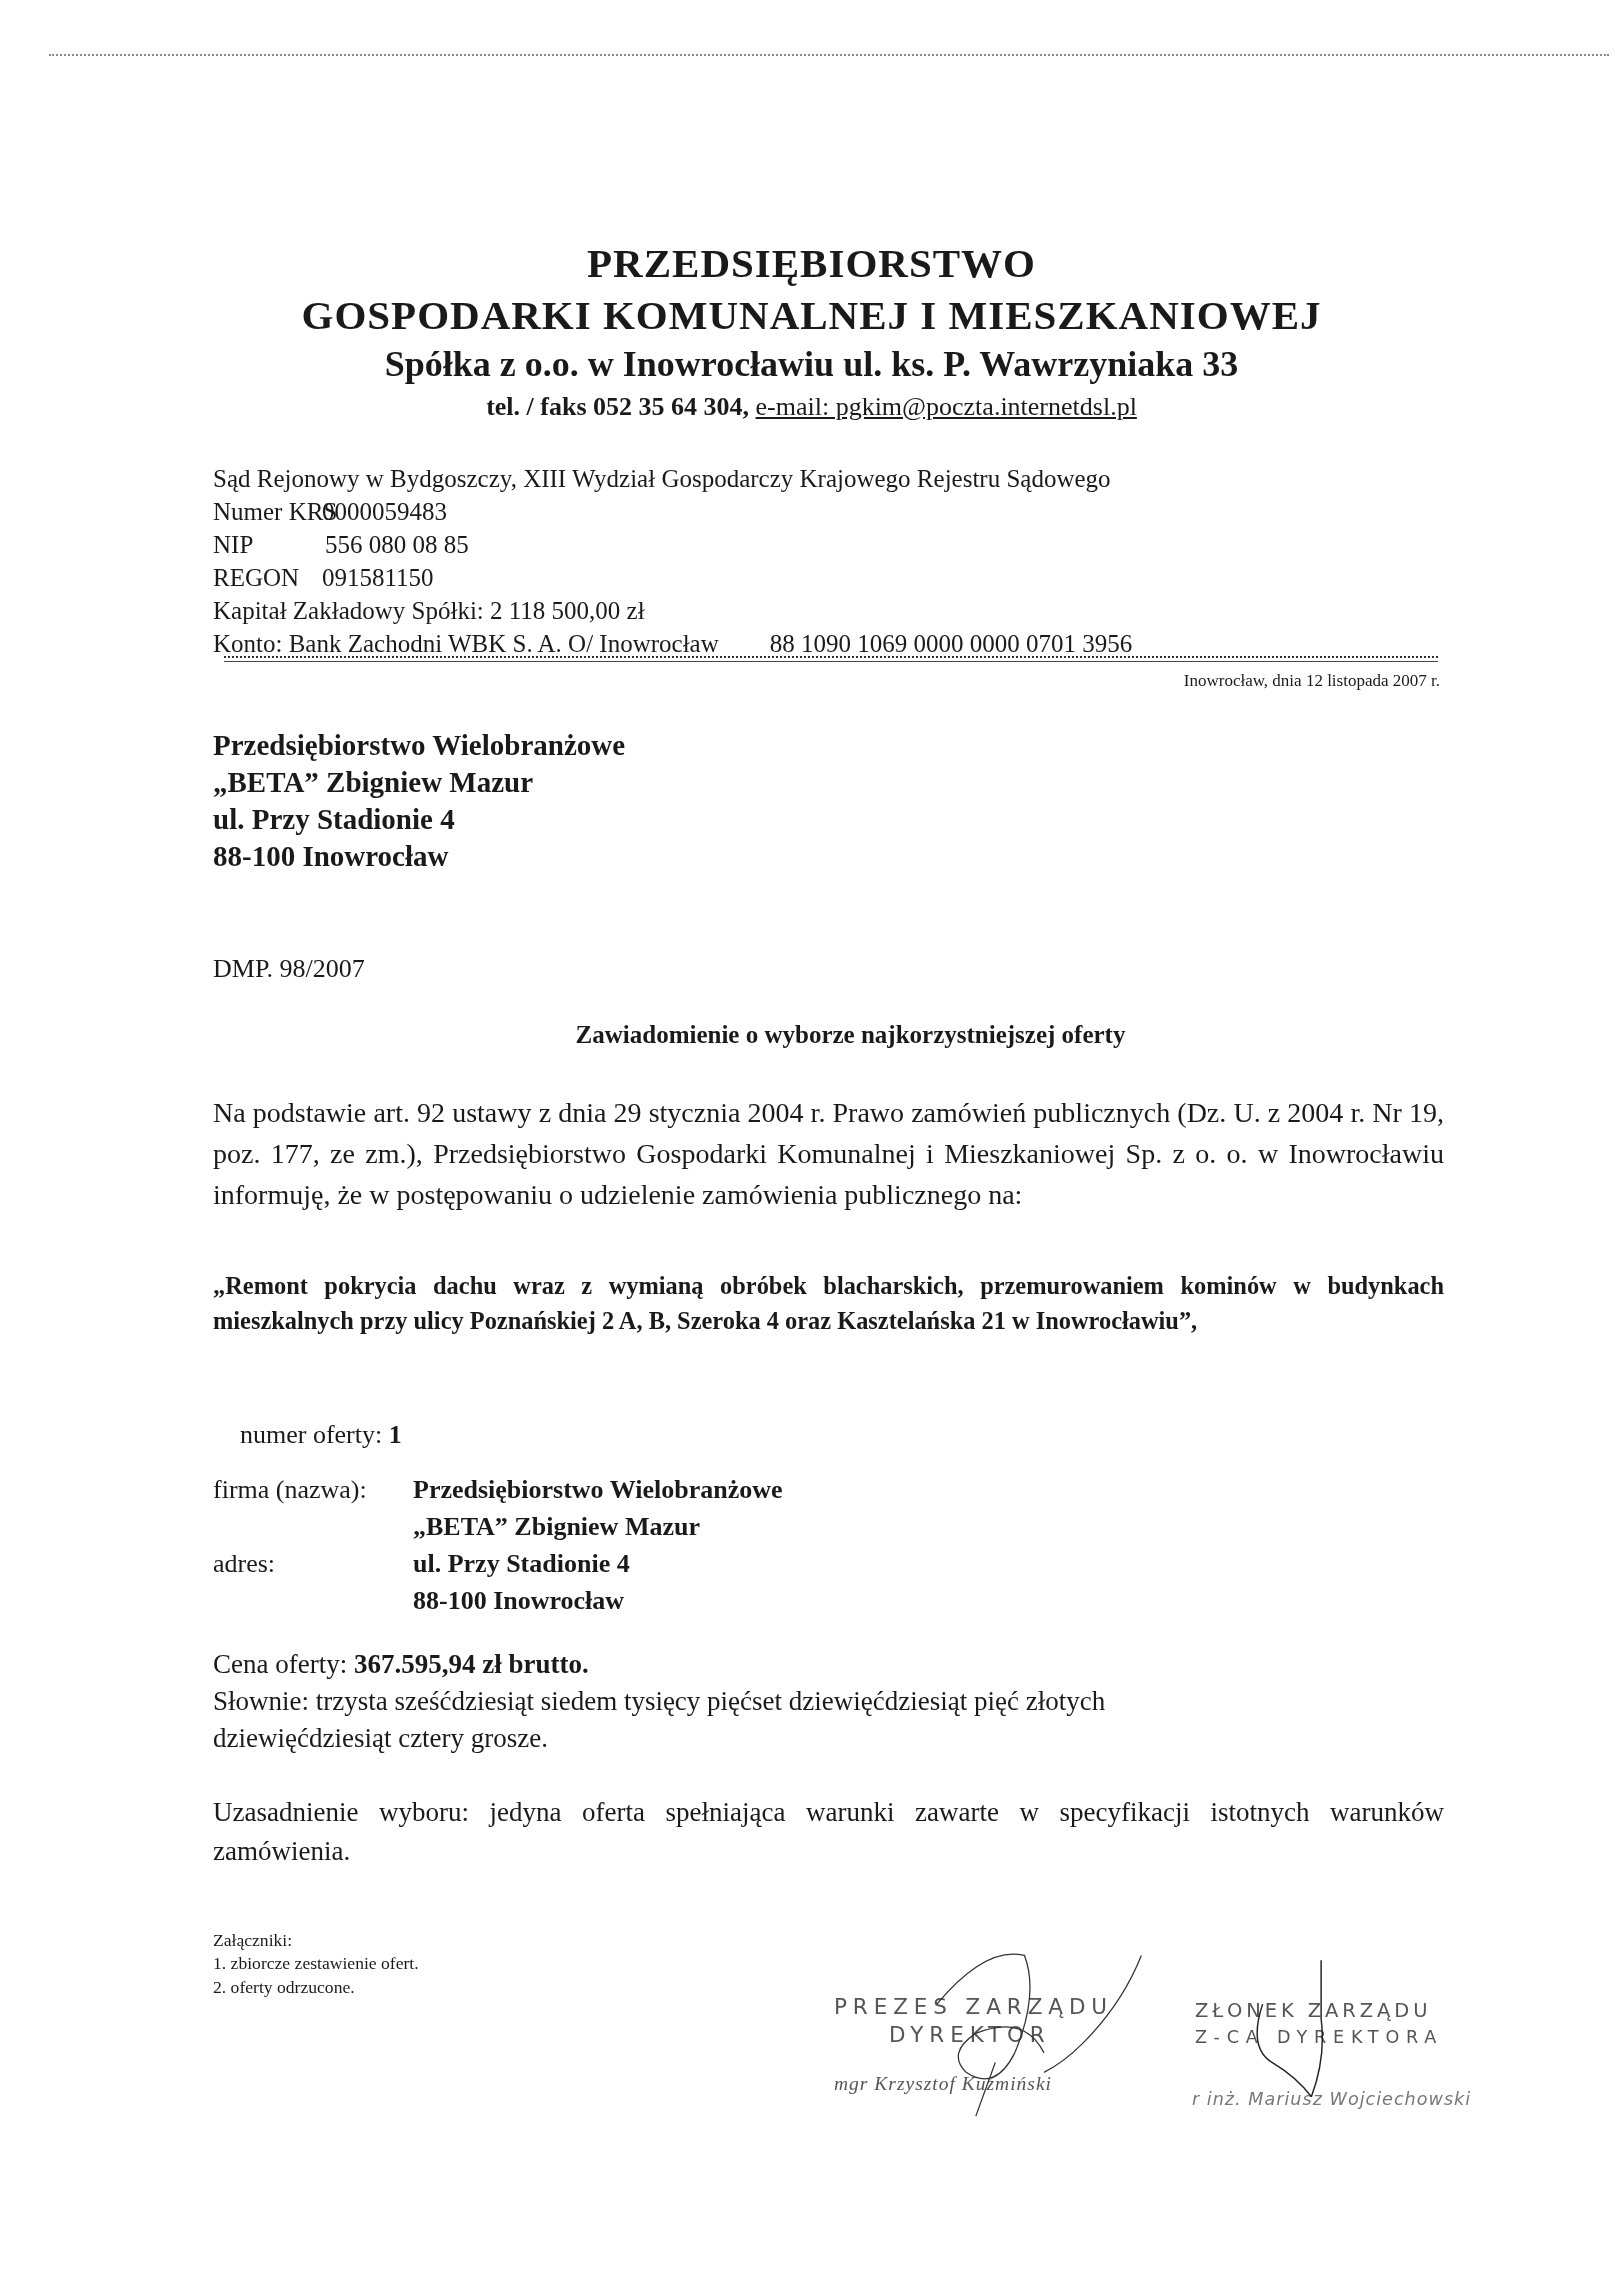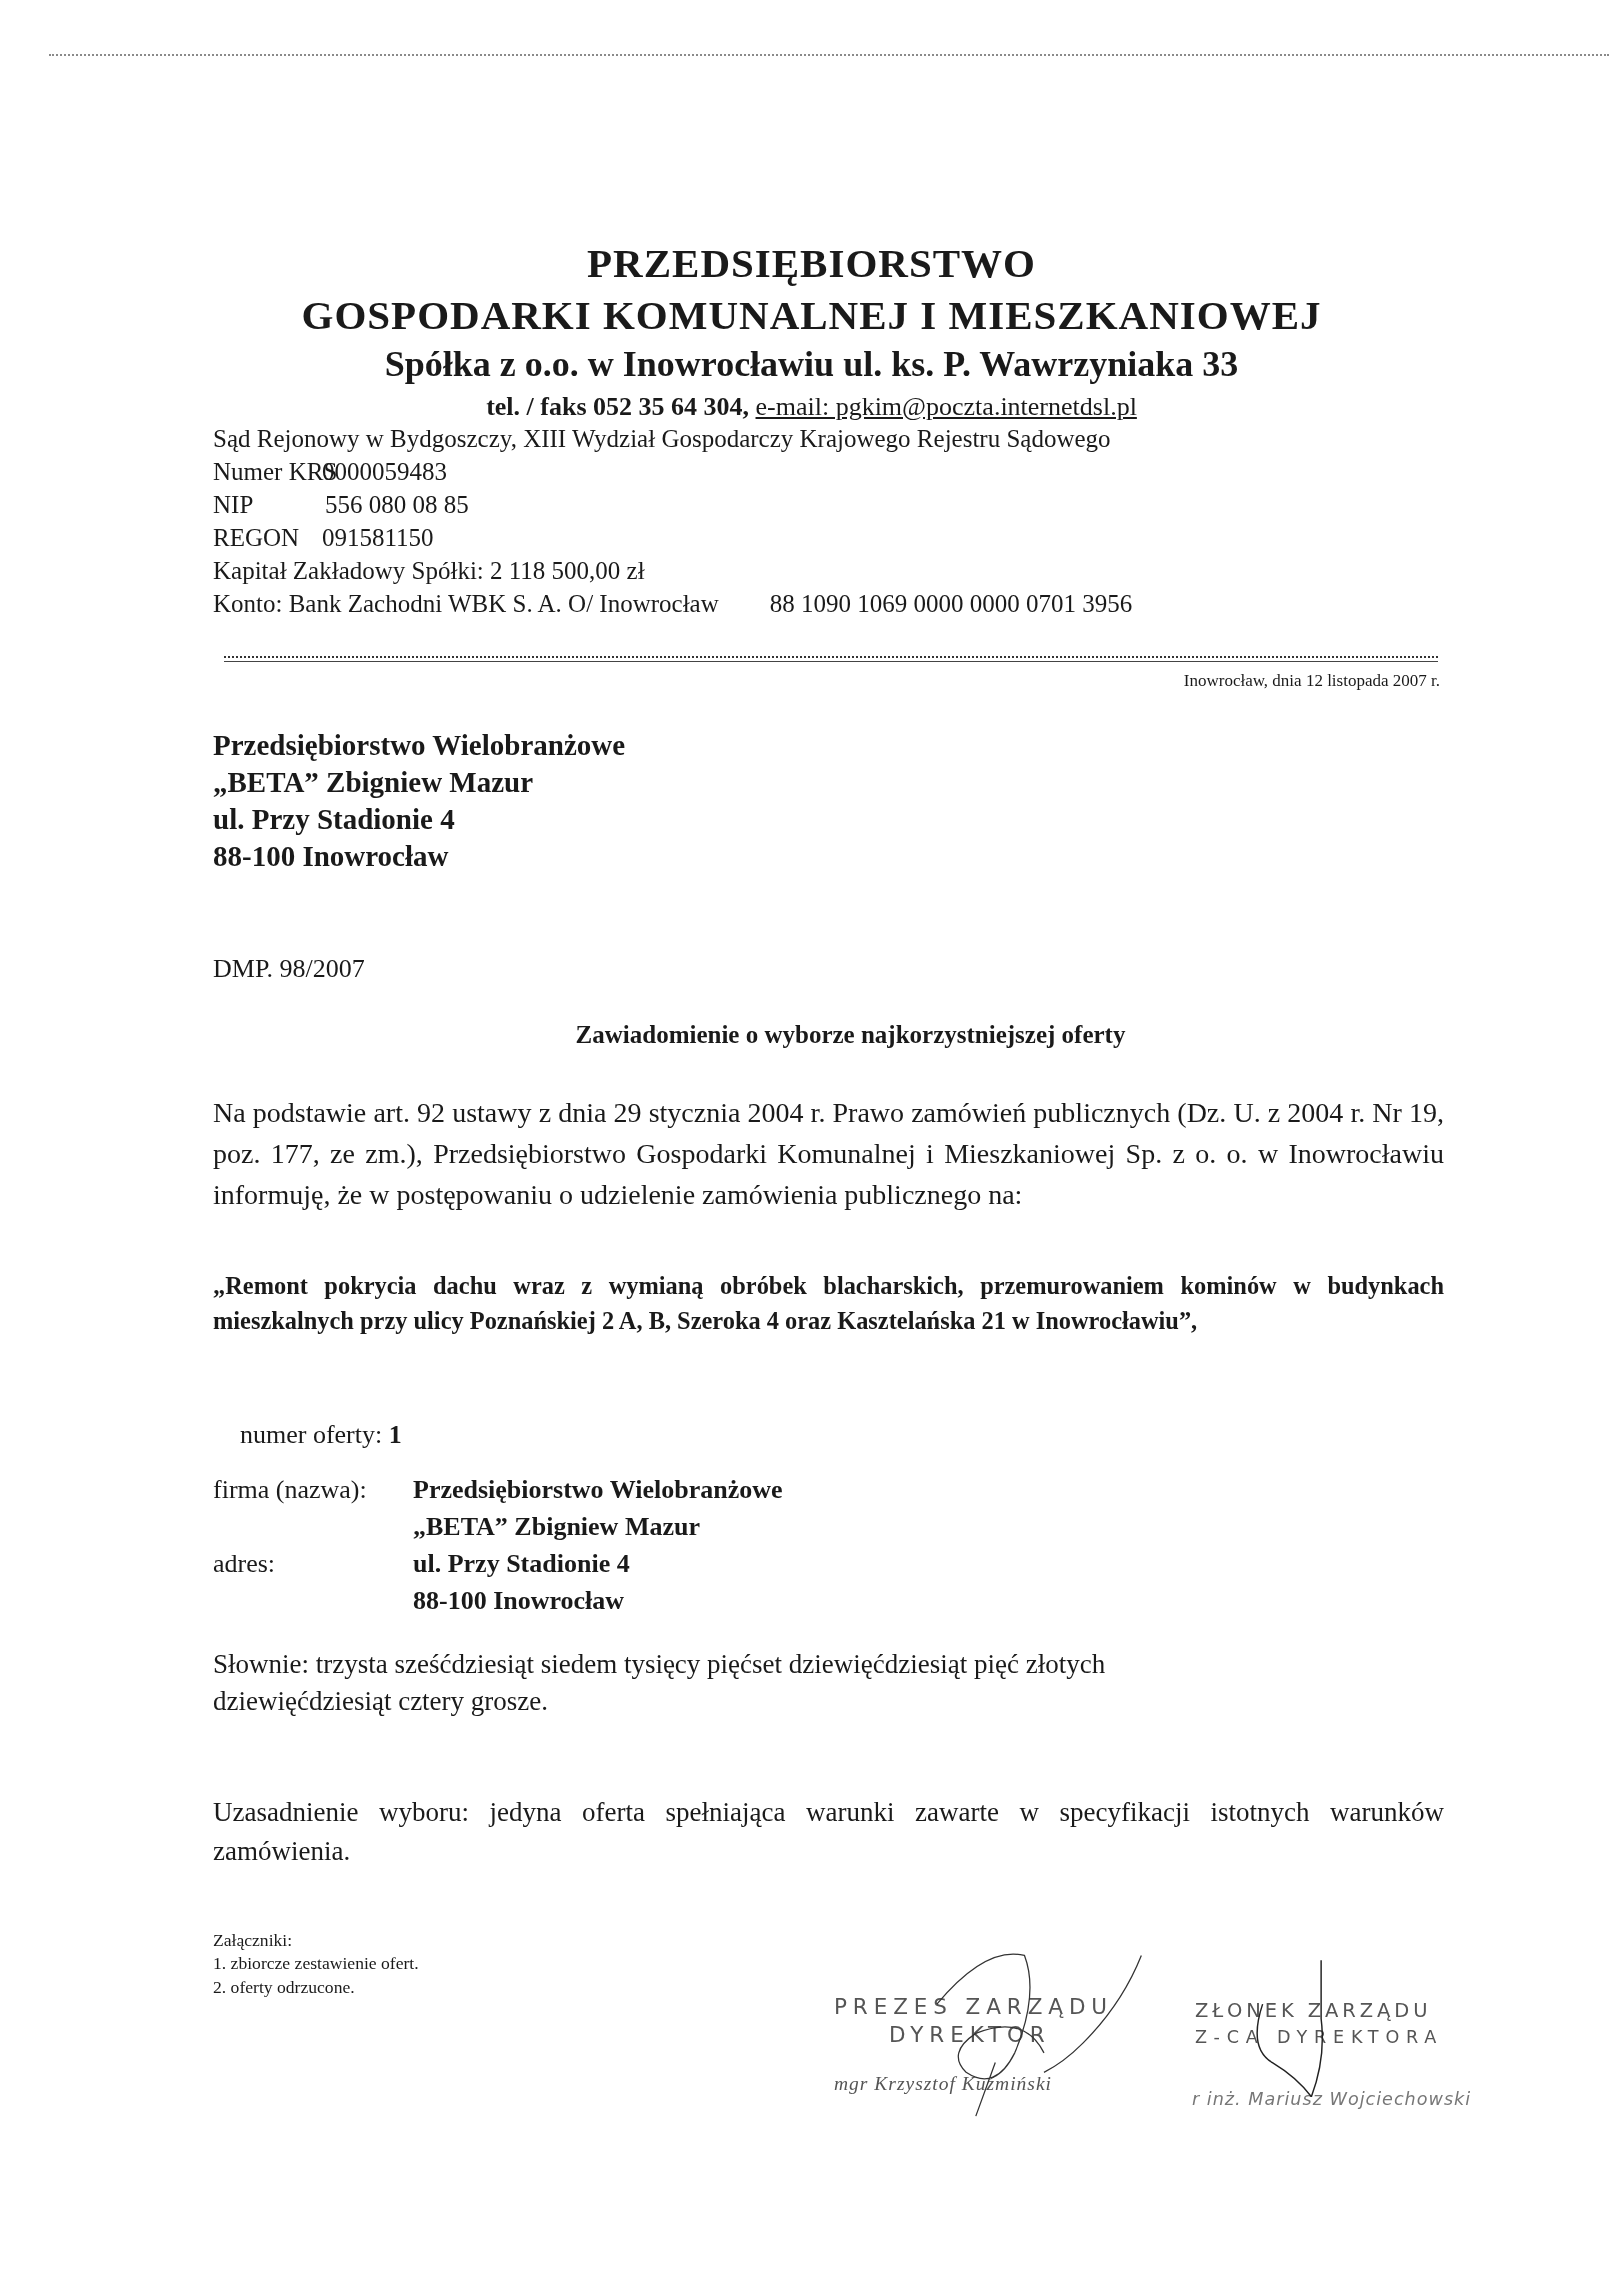--- a/index.html
+++ b/index.html
@@ -11,21 +11,21 @@
   .top-rule {
     left: 49px; top: 54px; width: 1560px; height: 0;
     border-top: 2px dotted #8a8a8a;
   }
   .header { left: 0; width: 1623px; text-align: center; font-weight: bold; }
   .h1 { top: 239px; font-size: 41px; letter-spacing: 1px; }
   .h2 { top: 291px; font-size: 41px; letter-spacing: 1px; }
   .h3 { top: 343px; font-size: 36px; }
   .h4 { top: 392px; font-size: 26px; }
   .h4 .email { font-weight: normal; text-decoration: underline; }
-  .info { left: 213px; font-size: 25px; line-height: 33px; }
+  .info { left: 213px; font-size: 25px; line-height: 33px; margin-top: 40px; }
   .info .row { display: flex; white-space: nowrap; }
   .info .lbl { display: inline-block; }
   .info .lbl.krs { width: 109px; }
   .info .konto-num { margin-left: 51px; }
   .sep {
     left: 224px; width: 1214px; top: 656px; height: 0;
     border-top: 2.9px dotted #333;
   }
   .sep2 { left: 224px; width: 1214px; top: 661px; height: 0; border-top: 1px solid #444; }
   .date { right: 183px; top: 671px; font-size: 17px; }
@@ -124,20 +124,23 @@
     <span class="l">adres:</span>
     <b>ul. Przy Stadionie 4</b>
   </div>
   <div class="row">
     <span class="l"></span>
     <b>88-100 Inowrocław</b>
   </div>
 </div>
 
 <div class="abs price">
+  <div>
+    <span>Cena oferty: </span><b>367.595,94 zł brutto.</b>
+  </div>
   <div>Słownie: trzysta sześćdziesiąt siedem tysięcy pięćset dziewięćdziesiąt pięć złotych</div>
   <div>dziewięćdziesiąt cztery grosze.</div>
 </div>
 
 <div class="abs justif">Uzasadnienie wyboru: jedyna oferta spełniająca warunki zawarte w specyfikacji istotnych warunków zamówienia.</div>
 
 <div class="abs attach">
   <div>Załączniki:</div>
   <div>1. zbiorcze zestawienie ofert.</div>
   <div>2. oferty odrzucone.</div>

